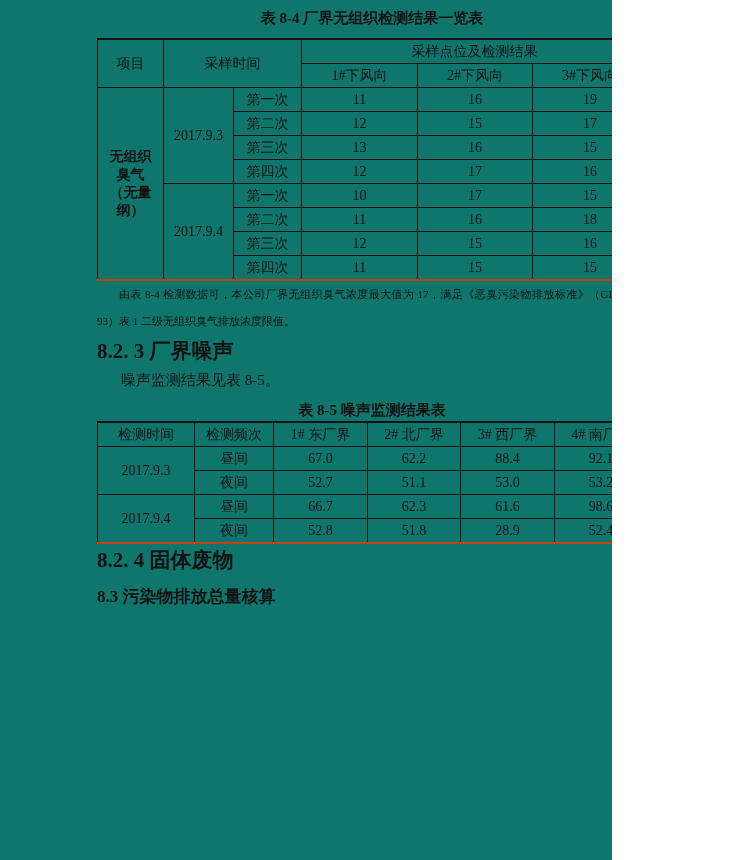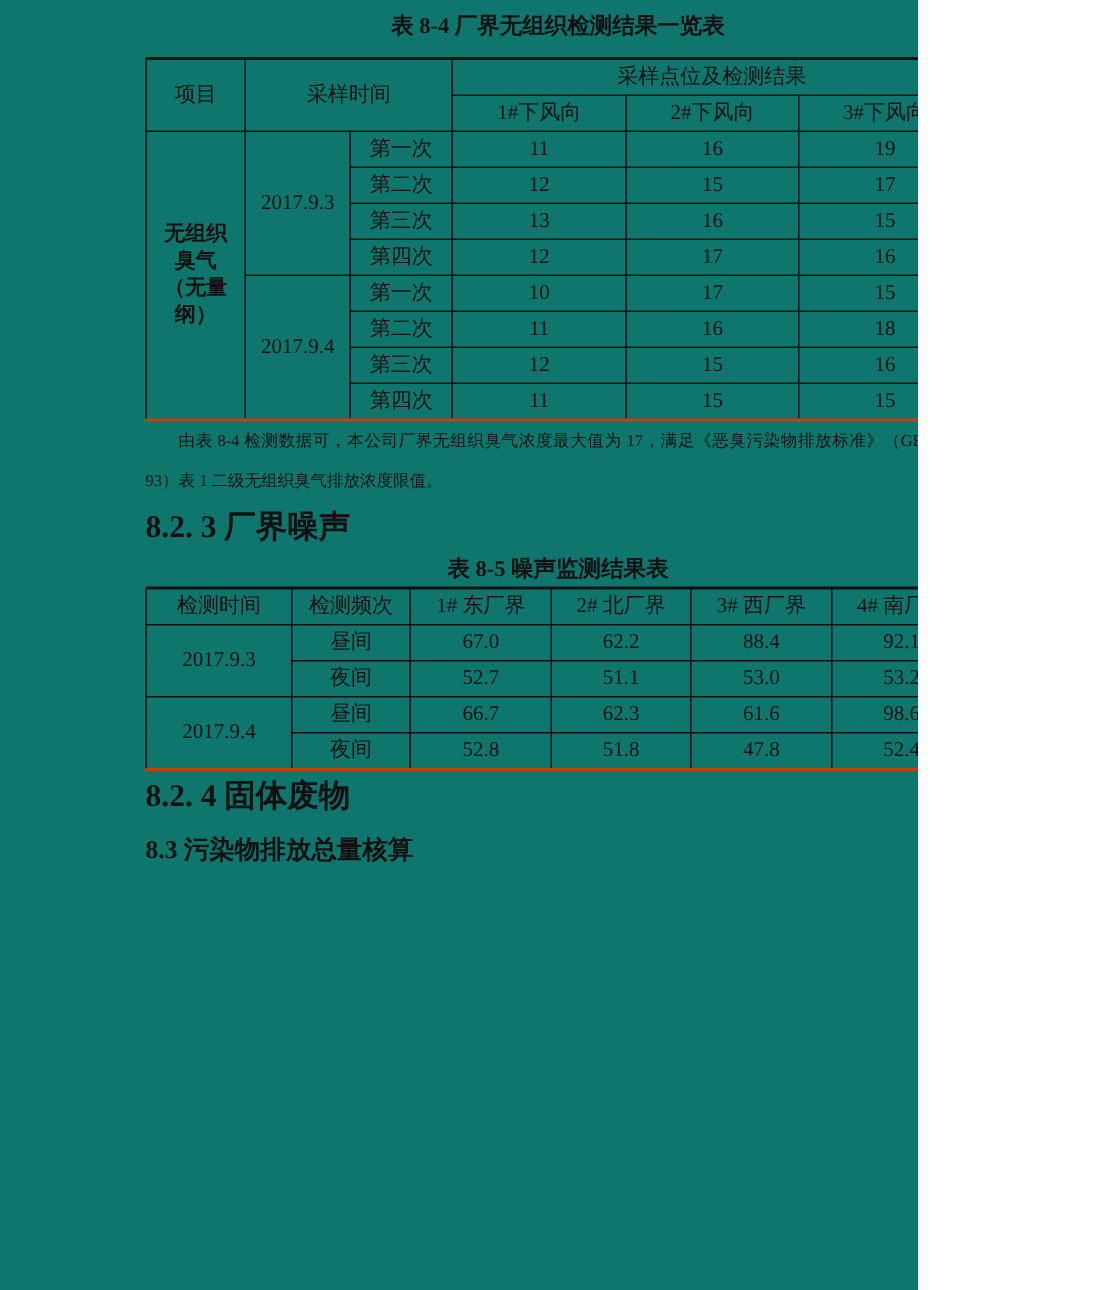--- a/index.html
+++ b/index.html
@@ -161,20 +161,21 @@
             <td>15</td>
             <td>15</td>
           </tr>
         </tbody>
     </table>
 
     <p class="body-para indent2 mt11">由表 8-4 检测数据可，本公司厂界无组织臭气浓度最大值为 17，满足《恶臭污染物排放标准》（GB14554-93）表 1 二级无组织臭气排放浓度限值。</p>
 
     <div class="sub-heading">8.2. 3 厂界噪声</div>
 
+    <p class="short-para">噪声监测结果见表 8-5。</p>
 
     <div class="table-title t2">表 8-5  噪声监测结果表</div>
 
     <table class="doc-table">
       <colgroup>
         <col style="width:97px">
           <col style="width:79px">
           <col style="width:94px">
         <col style="width:93px">
           <col style="width:94px">
@@ -211,21 +212,21 @@
             <td>昼间</td>
             <td>66.7</td>
             <td>62.3</td>
             <td>61.6</td>
             <td>98.6</td>
           </tr>
           <tr>
             <td>夜间</td>
             <td>52.8</td>
             <td>51.8</td>
-            <td>47.8</td>
+            <td>28.9</td>
             <td>52.4</td>
           </tr>
         </tbody>
     </table>
 
 
     <div class="sub-heading h824">8.2. 4 固体废物</div>
 
 
     <div class="section-heading">8.3 污染物排放总量核算</div>

